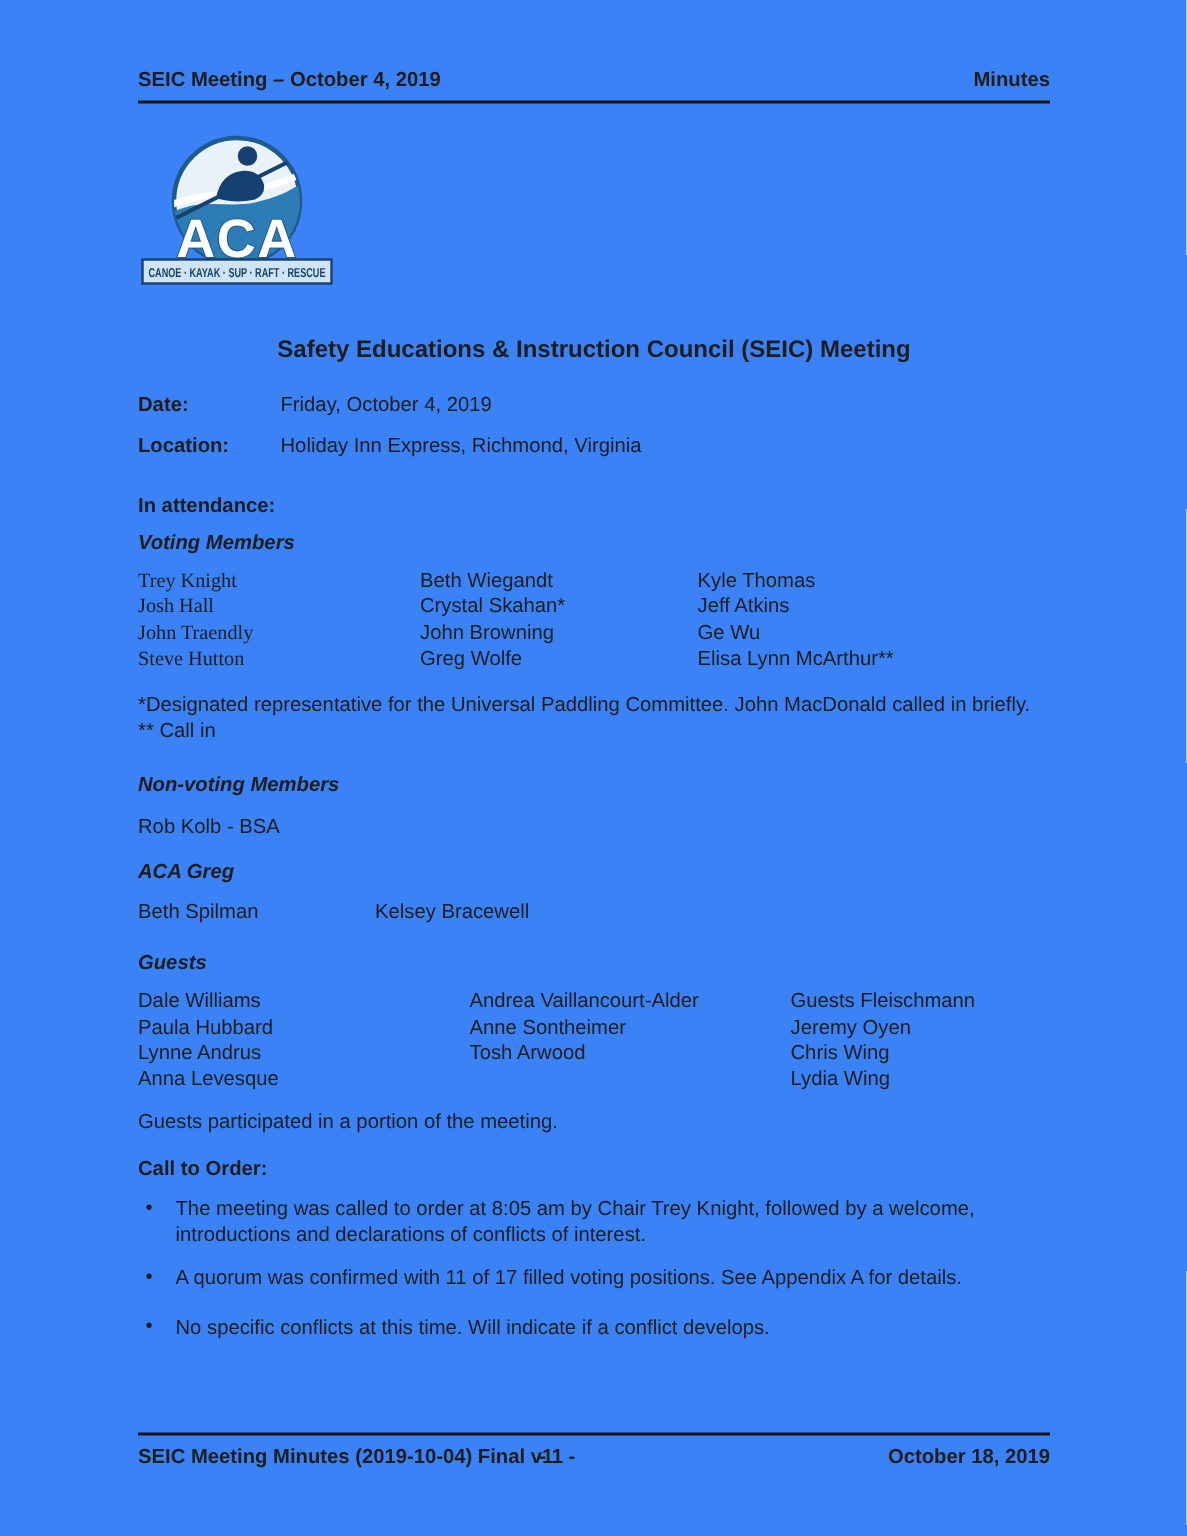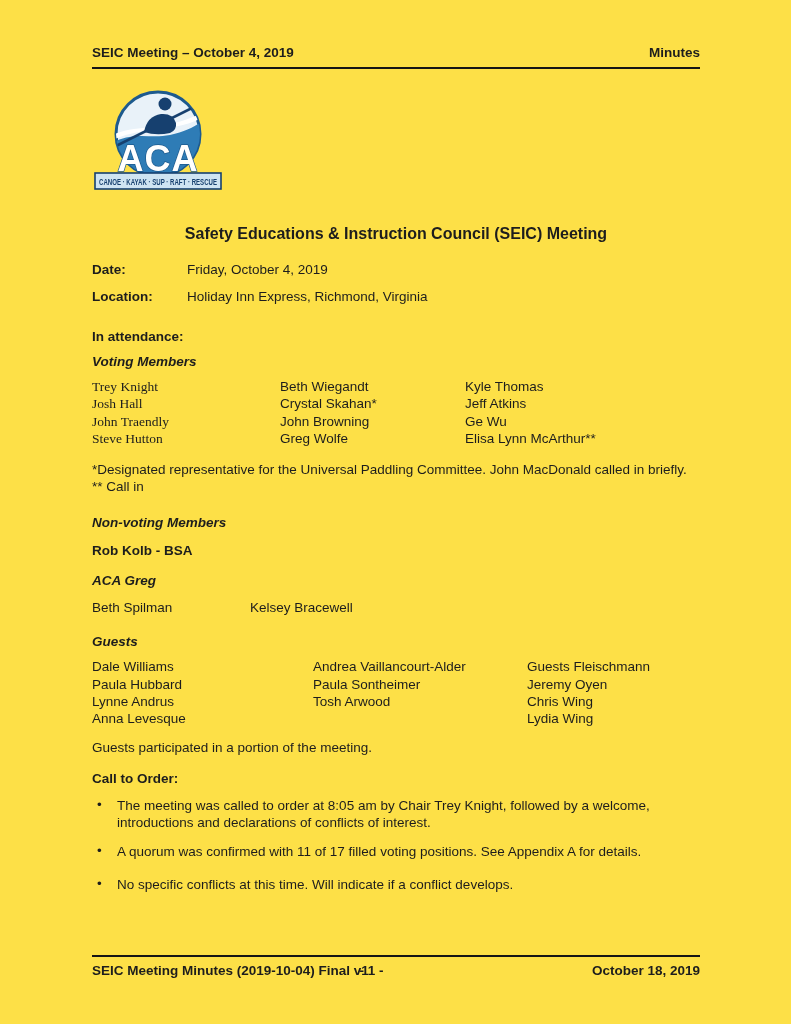--- a/index.html
+++ b/index.html
@@ -1,20 +1,20 @@
 <!DOCTYPE html>
 <html><head>
 <meta charset="utf-8">
 <style>
   * { margin:0; padding:0; box-sizing:border-box; }
   html,body { background:#ffffff; }
   body { font-family:"Liberation Sans", sans-serif; color:#1d1d1d; }
   .page {
     position:relative; width:791px; height:1024px; margin:0 auto;
-    background:#fde047; overflow:hidden;
+    background:#3b82f6; overflow:hidden;
     font-size:13.5px; line-height:17px;
   }
   .content { position:absolute; left:92px; right:91px; top:0; }
 
   
   .doc-header {
     margin-top:44px; padding-bottom:6px; border-bottom:2px solid #151515;
     display:flex; justify-content:space-between; font-weight:bold;
   }
   .doc-footer {
@@ -45,21 +45,21 @@
   .grid { display:flex; margin-top:8px; }
   .grid .col div { height:17.3px; }
   .grid-voting .col:nth-child(1){ width:188px;font-family:Liberation Serif, serif; }
   .grid-voting .col:nth-child(2){ width:185px; }
   .grid-guests .col:nth-child(1){ width:221px; }
   .grid-guests .col:nth-child(2){ width:214px; }
   .grid-staff  .col:nth-child(1){ width:158px; }
 
   .footnotes { margin-top:14px; }
   .nonvoting-h { margin-top:19px; }
-  .nonvoting-m { margin-top:11px;font-weight:bold; }
+  .nonvoting-m { margin-top:11px; }
   .staff-h  { margin-top:13px; }
   .staff-g  { margin-top:10px; }
   .guests-h { margin-top:17px; }
   .guests-note { margin-top:11px; }
 
   
   .cto-h { margin-top:14px; font-weight:bold; }
   .bullets { list-style:none; }
   .bullets li { position:relative; padding-left:25px; margin-top:12px; }
   .bullets li:first-child { margin-top:10px; max-width:573px; }
@@ -159,21 +159,21 @@
 
     <div class="grid grid-guests">
       <div class="col">
         <div>Dale Williams</div>
         <div>Paula Hubbard</div>
         <div>Lynne Andrus</div>
         <div>Anna Levesque</div>
       </div>
       <div class="col">
         <div>Andrea Vaillancourt-Alder</div>
-        <div>Paula Sontheimer</div>
+        <div>Anne Sontheimer</div>
         <div>Tosh Arwood</div>
       </div>
       <div class="col">
         <div>Guests Fleischmann</div>
         <div>Jeremy Oyen</div>
         <div>Chris Wing</div>
         <div>Lydia Wing</div>
       </div>
     </div>
 

